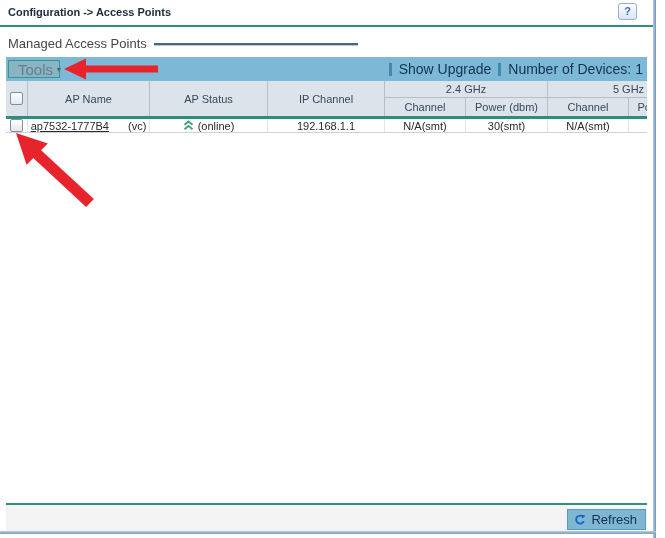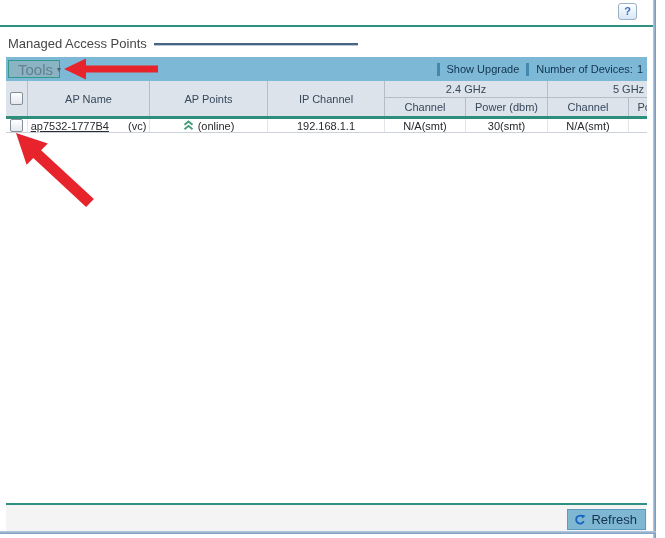--- a/index.html
+++ b/index.html
@@ -35,21 +35,21 @@
              display:flex; align-items:center; }
   .tools-btn { position:absolute; left:2px; top:3px; width:52px; height:18px;
                background:#8ab4c3; border:1px solid #31988a; display:flex; align-items:center;
                padding:0 4px; cursor:pointer; }
   .hamburger { width:10px; display:inline-block; margin-right:5px; }
   .hamburger i { display:block; height:2px; background:#2e7a70; margin:2px 0; }
   .tools-label { font-size:15px; color:#647f8d; }
   .tools-caret { font-size:8px; color:#4a6472; margin-left:4px; }
   .toolbar-right { position:absolute; right:0; top:0; height:24px; display:flex; align-items:center; padding-right:4px; }
   .tb-divider { width:3px; height:13px; background:#4488ad; margin:0 7px; }
-  .tb-label { font-size:11px; color:#10334f; white-space:nowrap; cursor:pointer; }
+  .tb-label { font-size:14px; color:#10334f; white-space:nowrap; cursor:pointer; }
   .tb-static { cursor:default; }
 
   
   .thead { position:absolute; left:0; top:24px; width:641px; display:grid;
            grid-template-columns:22px 122px 118px 117px 81px 82px 81px 81px;
            grid-template-rows:17px 18px; background:#dce3eb; }
   .th { border-right:1px solid #b3bec9; display:flex; align-items:center; justify-content:center;
         font-size:11px; color:#37485a; overflow:hidden; white-space:nowrap; }
   .th.span2 { grid-row:1 / 3; }
   .th.band { border-bottom:1px solid #b3bec9; }
@@ -79,20 +79,21 @@
 
   
   .arrows { position:absolute; left:0; top:0; width:665px; height:538px; pointer-events:none; }
 </style>
 </head>
 <body>
 
 <div id="app">
 
   <div class="titlebar">
+    <div class="breadcrumb">Configuration -&gt; Access Points</div>
     <div class="help-btn">?</div>
   </div>
 
   <div class="section-head">
     <span class="section-title">Managed Access Points</span>
     <span class="section-rule"></span>
   </div>
 
   <div class="panel">
 
@@ -113,21 +114,21 @@
         <span class="tb-label tb-static">Number of Devices:</span>
         <span class="tb-label tb-static" style="margin-left:4px;">1</span>
       </div>
     </div>
 
     <div class="thead">
       <div class="th span2">
         <span class="cb"></span>
       </div>
       <div class="th span2">AP Name</div>
-      <div class="th span2">AP Points</div>
+      <div class="th span2">AP Status</div>
       <div class="th span2">IP Channel</div>
       <div class="th band" style="grid-column:5/7;">2.4 GHz</div>
       <div class="th band" style="grid-column:7/9;">5 GHz</div>
       <div class="th" style="grid-column:5;grid-row:2;">Channel</div>
       <div class="th" style="grid-column:6;grid-row:2;">Power (dbm)</div>
       <div class="th" style="grid-column:7;grid-row:2;">Channel</div>
       <div class="th" style="grid-column:8;grid-row:2;">Power (dbm)</div>
     </div>
     <div class="teal-sep"></div>
 

